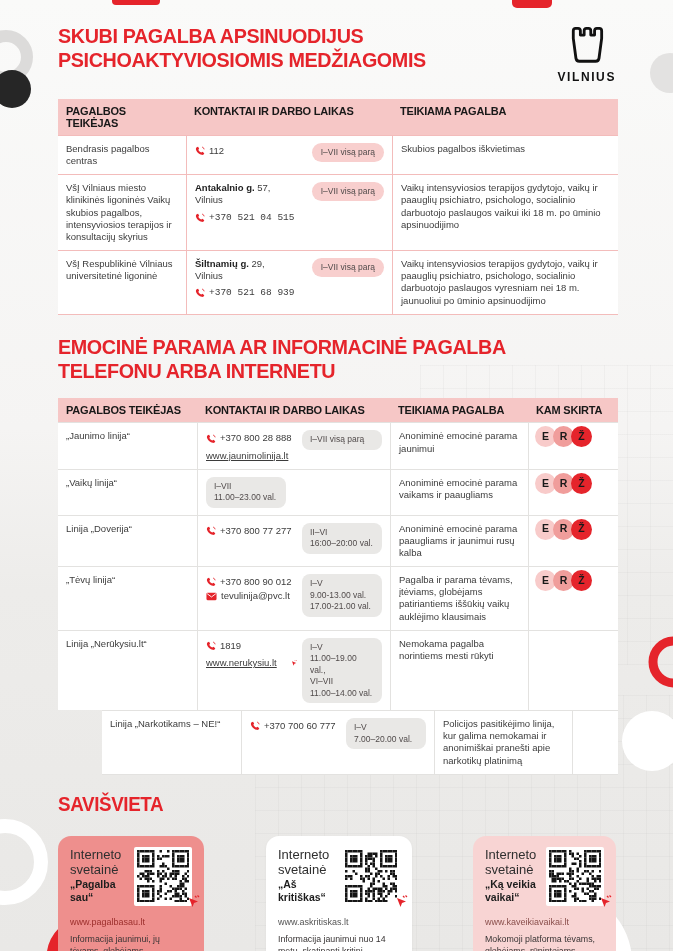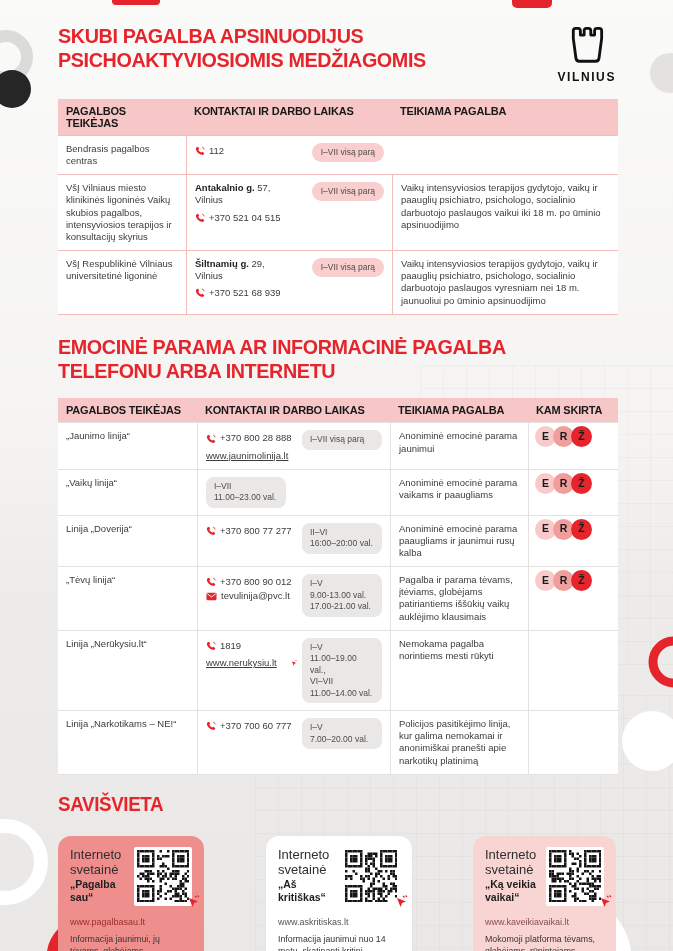--- a/index.html
+++ b/index.html
@@ -24,28 +24,28 @@
   .tbl{ margin-top:15px; width:560px;}
   .thead{ display:grid; background:#f6c7c6;}
   .t1 .thead, .t1 .trow{ grid-template-columns:128px 206px 1fr;}
   .t2 .thead, .t2 .trow{ grid-template-columns:139px 193px 138px 1fr;}
   .th{ font-size:11px; font-weight:700; color:#181818; padding:6px 8px; letter-spacing:-.2px;}
   .trow{ display:grid; background:#fff;}
   .t1 .trow{ border-top:1px solid #f3bcbb;}
   .t1 .trow:last-child{ border-bottom:1px solid #f3bcbb;}
   .t1 .trow>div+div{ border-left:1px solid #f3bcbb;}
   .t2 .trow{ border-top:1px solid #e3e2e0;}
-  .t2 .trow:last-child{ border-bottom:1px solid #e3e2e0;}
+  .t2 .trow:last-child{ border-bottom:1px solid #e3e2e0;margin-left:44px;}
   .t2 .trow>div+div{ border-left:1px solid #e3e2e0;}
   .cell{ padding:7px 8px; font-size:9.5px; line-height:1.28; color:#3c3c3c;}
   .contact{ display:flex; justify-content:space-between; align-items:flex-start; gap:5px;}
   .c-left{ flex:1 1 auto; min-width:0;}
   .addr b{ color:#222;}
   .phone-line{ display:flex; align-items:center; gap:4px; margin-top:2px;}
-  .addr + .phone-line{ margin-top:5px;}
+  .addr + .phone-line{ margin-top:5px;font-family:Liberation Mono, monospace;}
   .link-line{ margin-top:5px; display:flex; align-items:center; gap:14px;}
   .link{ text-decoration:underline; color:#3c3c3c; cursor:pointer;}
   .badge1{ background:#f8cfce; border-radius:10px; padding:4px 9px; font-size:8.5px;
     color:#514b4b; white-space:nowrap;}
   .badge2{ background:#e9e8e6; border-radius:8px; padding:4px 8px; font-size:8.5px;
     color:#514b4b; min-width:80px;}
   .badge2 span{ display:block; line-height:1.35;}
   .aud{ display:flex; padding-top:3px; padding-left:6px;}
   .aud i{ font-style:normal; width:21px; height:21px; border-radius:50%; display:flex;
     align-items:center; justify-content:center; font-weight:700; font-size:10.5px; color:#1a1a1a;}
@@ -123,20 +123,21 @@
             <div class="phone-line">
                 <svg width="10" height="10" viewBox="0 0 12 12">
                   <path fill="#e5242b" d="M2.6 1.1 C1.2 1.7 .7 3.3 1.4 5 C2.6 7.9 5.2 9.9 8 10.6 C9.5 11 10.8 10.2 11.1 8.8 L9 7 L7.5 7.9 C6 7.3 4.7 6.1 4 4.6 L5 3.2 L3.7 .8 Z"></path>
                   <path stroke="#e5242b" stroke-width="1" fill="none" d="M8.5 1.2 Q10.6 1.8 11 4"></path>
                 </svg>
                 <span>112</span>
               </div>
           </div>
           <span class="badge1">I–VII visą parą</span>
         </div>
+        <div class="cell">Skubios pagalbos iškvietimas</div>
       </div>
 
       <div class="trow">
         <div class="cell">VšĮ Vilniaus miesto klinikinės ligoninės Vaikų skubios pagalbos, intensyviosios terapijos ir konsultacijų skyrius</div>
         <div class="cell contact">
           <div class="c-left">
             <div class="addr"><b>Antakalnio g.</b> <span>57,</span><br><span>Vilnius</span></div>
             <div class="phone-line">
                 <svg width="10" height="10" viewBox="0 0 12 12">
                   <path fill="#e5242b" d="M2.6 1.1 C1.2 1.7 .7 3.3 1.4 5 C2.6 7.9 5.2 9.9 8 10.6 C9.5 11 10.8 10.2 11.1 8.8 L9 7 L7.5 7.9 C6 7.3 4.7 6.1 4 4.6 L5 3.2 L3.7 .8 Z"></path>

